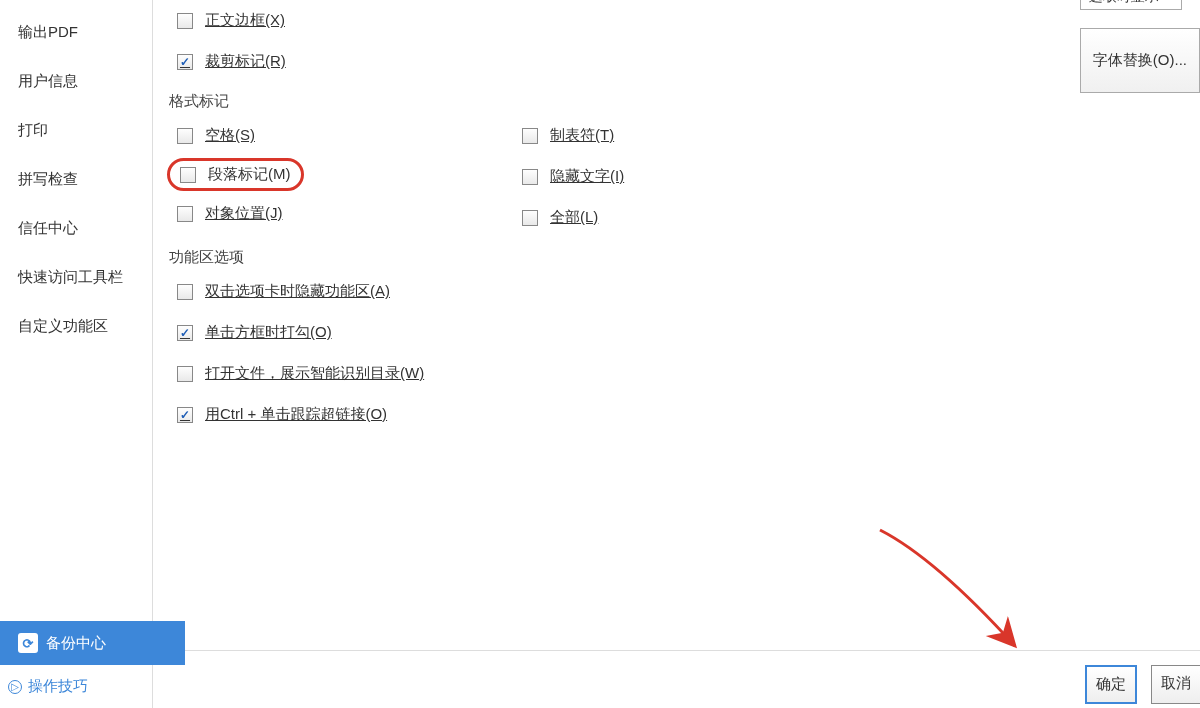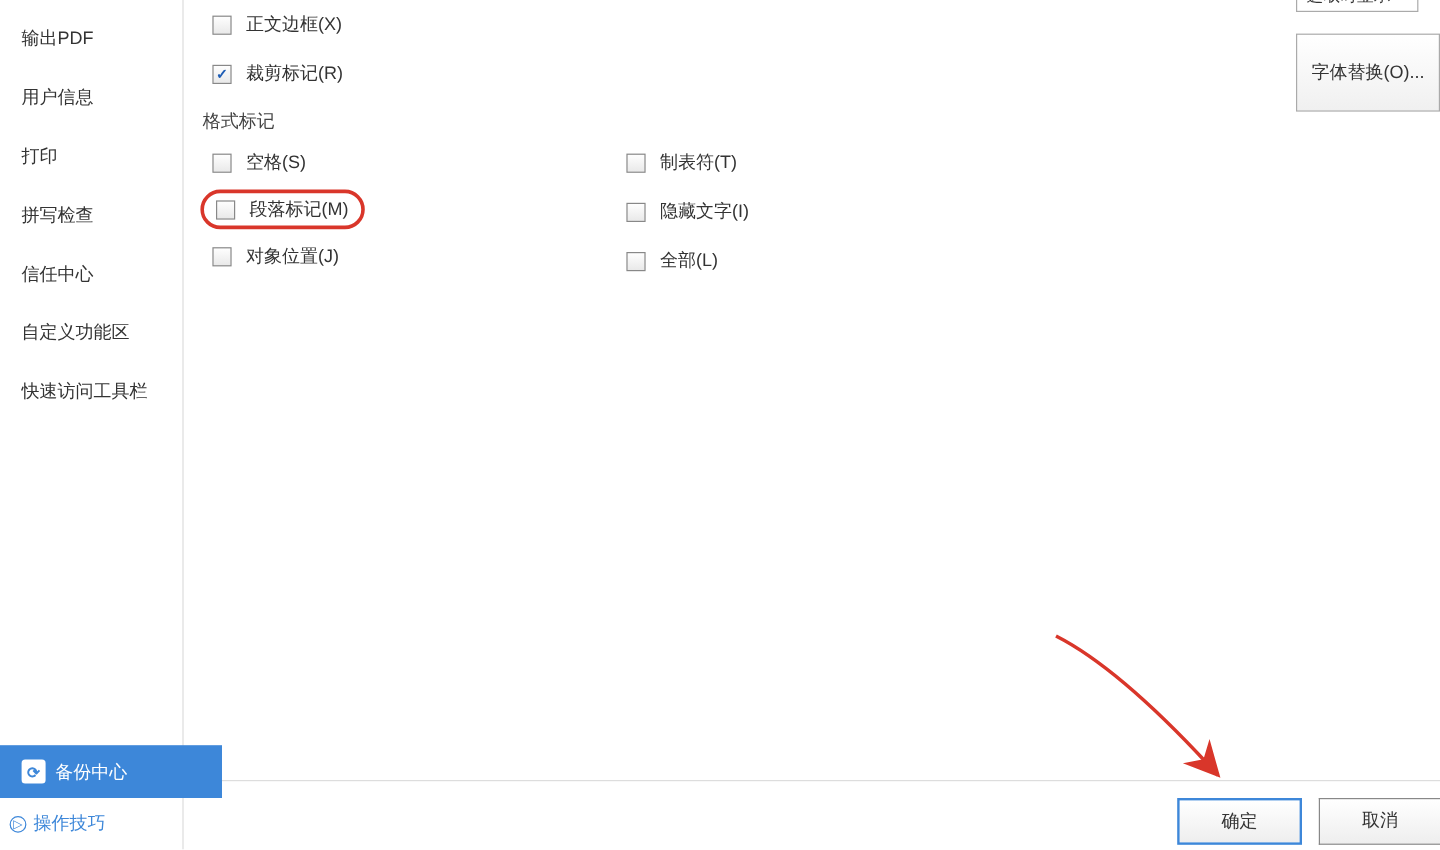--- a/index.html
+++ b/index.html
@@ -91,20 +91,21 @@
       gap: 0;
     }
     .checkbox-col {
       flex: 0 0 345px;
     }
     .checkbox-item {
       display: flex;
       align-items: center;
       padding: 11px 8px 11px 8px;
       gap: 12px;
+      text-decoration: underline;
     }
     .cb {
       width: 16px;
       height: 16px;
       border: 1px solid #888;
       background: linear-gradient(#fefefe, #e9e9e9);
       display: inline-flex;
       align-items: center;
       justify-content: center;
       cursor: pointer;
@@ -167,21 +168,21 @@
       display: flex;
       gap: 14px;
       border-top: 1px solid #ddd;
       padding-top: 14px;
       width: calc(100% - 185px);
       justify-content: flex-end;
       padding-right: 0;
     }
     .btn {
       border: 1px solid #888;
-      padding: 8px 35px;
+      padding: 8px 9px;
       background: linear-gradient(#fff, #eee);
       cursor: pointer;
     }
     .btn-primary {
       border: 2px solid #3d87d9;
     }
     .arrow-svg {
       position: absolute;
       bottom: 30px;
       right: 155px;
@@ -192,22 +193,22 @@
 <body>
 
 <div class="container">
   <div class="sidebar">
     <div class="sidebar-items">
       <div class="sidebar-item">输出PDF</div>
       <div class="sidebar-item">用户信息</div>
       <div class="sidebar-item">打印</div>
       <div class="sidebar-item">拼写检查</div>
       <div class="sidebar-item">信任中心</div>
+      <div class="sidebar-item">快速访问工具栏</div>
       <div class="sidebar-item">自定义功能区</div>
-      <div class="sidebar-item">快速访问工具栏</div>
     </div>
     <div class="sidebar-bottom">
       <div class="backup-center">
         <span class="backup-icon">⟳</span>
         <span>备份中心</span>
       </div>
       <div class="tips-link">
         <span class="tips-icon">▷</span>
         <span>操作技巧</span>
       </div>
@@ -264,20 +265,39 @@
             <span class="checkbox-label">隐藏文字(I)</span>
           </div>
           <div class="checkbox-item">
             <span class="cb"></span>
             <span class="checkbox-label">全部(L)</span>
           </div>
         </div>
       </div>
     </div>
 
+    <div class="group">
+      <div class="group-title">功能区选项</div>
+      <div class="checkbox-item">
+        <span class="cb"></span>
+        <span class="checkbox-label">双击选项卡时隐藏功能区(A)</span>
+      </div>
+      <div class="checkbox-item">
+        <span class="cb checked"></span>
+        <span class="checkbox-label">单击方框时打勾(O)</span>
+      </div>
+      <div class="checkbox-item">
+        <span class="cb"></span>
+        <span class="checkbox-label">打开文件，展示智能识别目录(W)</span>
+      </div>
+      <div class="checkbox-item">
+        <span class="cb checked"></span>
+        <span class="checkbox-label">用Ctrl + 单击跟踪超链接(O)</span>
+      </div>
+    </div>
   </div>
 </div>
 
 <div class="dialog-buttons">
   <div class="btn btn-primary">确定</div>
   <div class="btn" style="border-right:none;">取消</div>
 </div>
 
 <svg class="arrow-svg" width="180" height="160">
   <defs>

